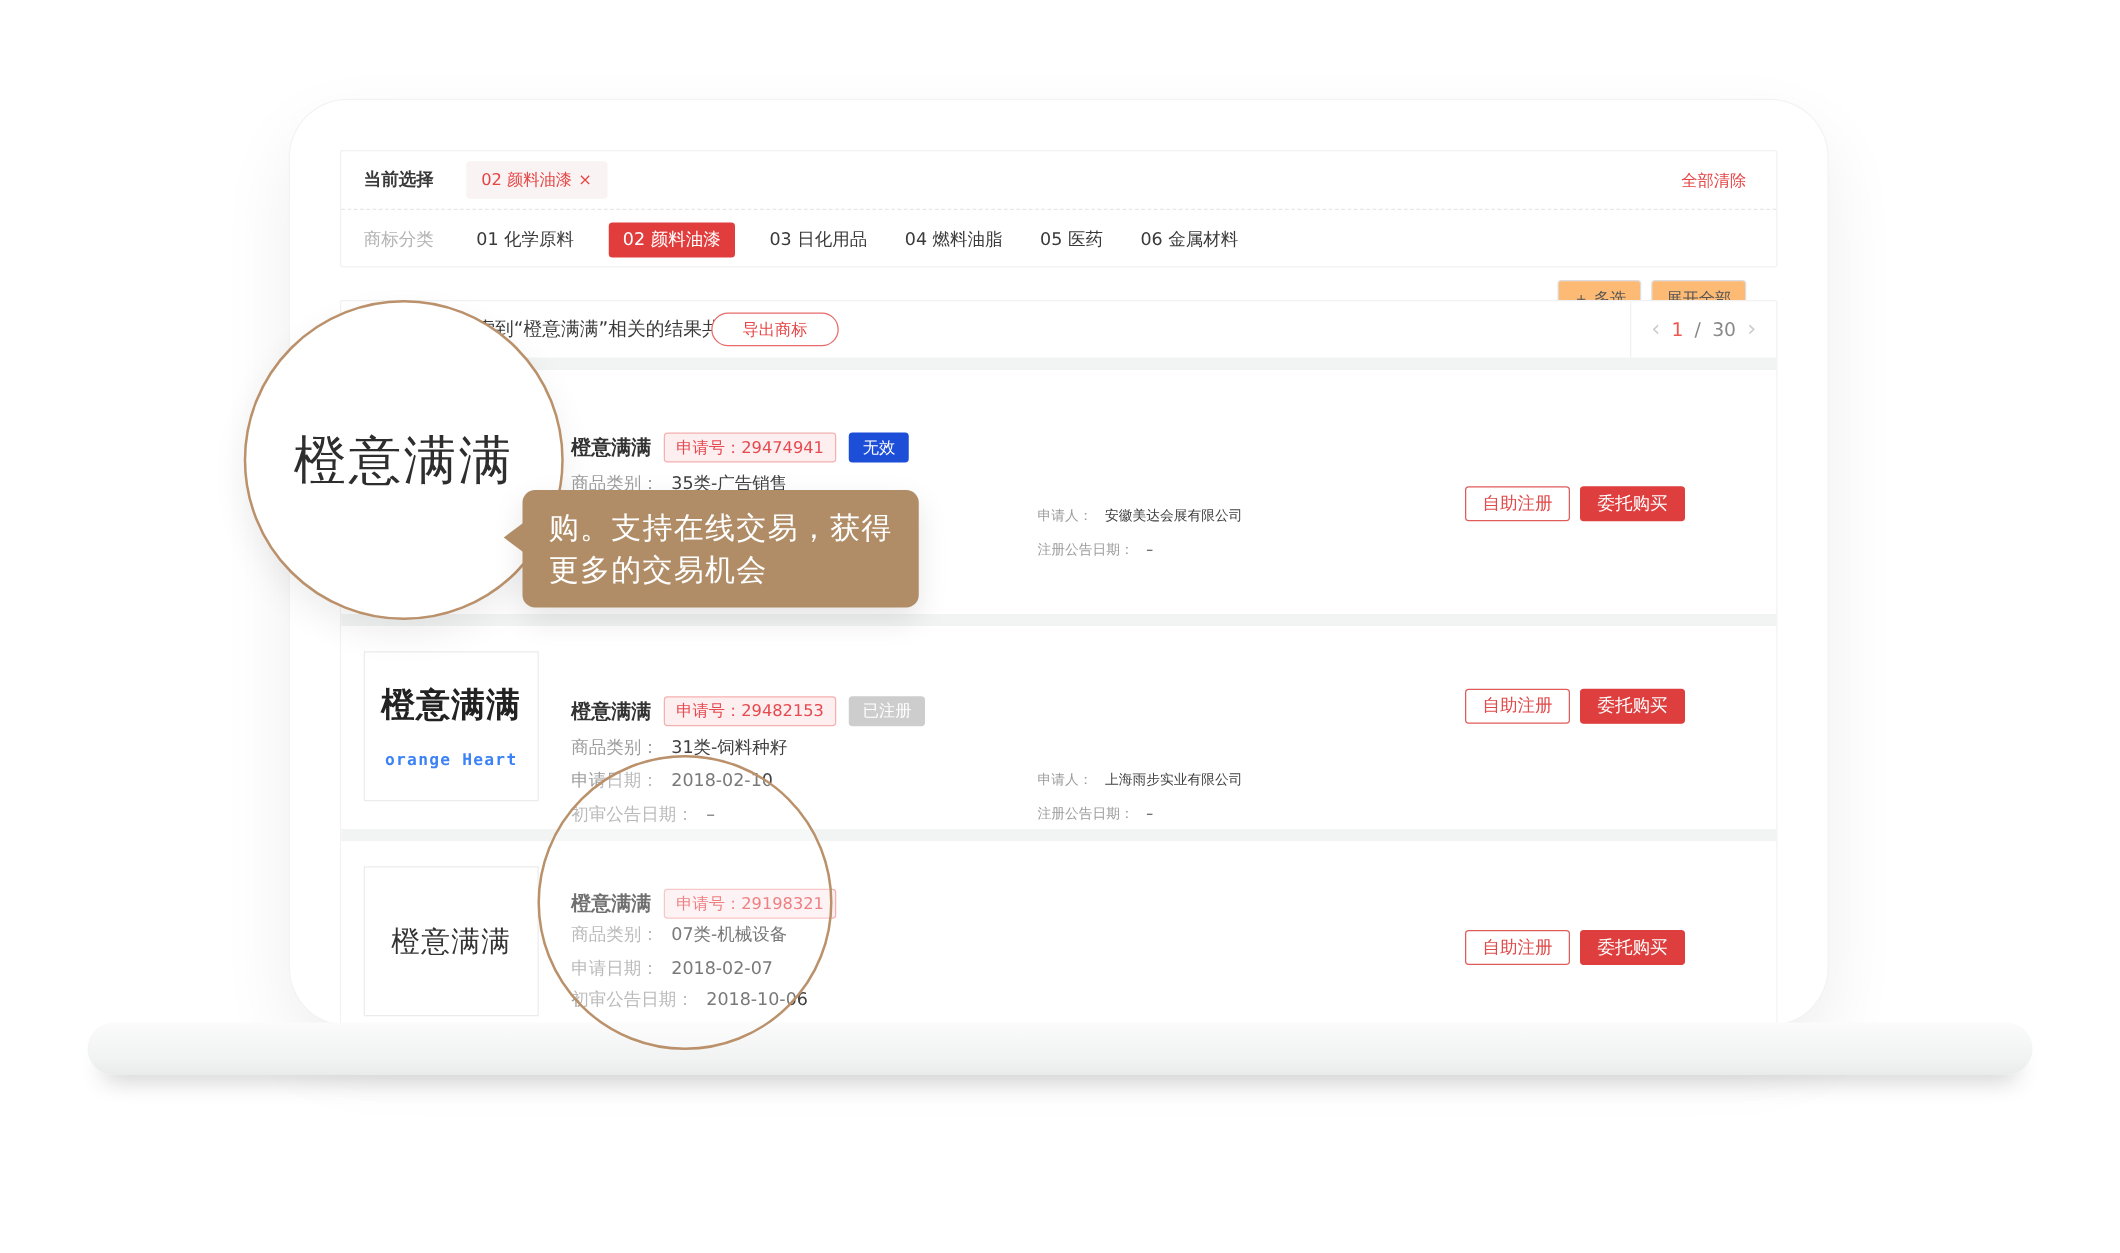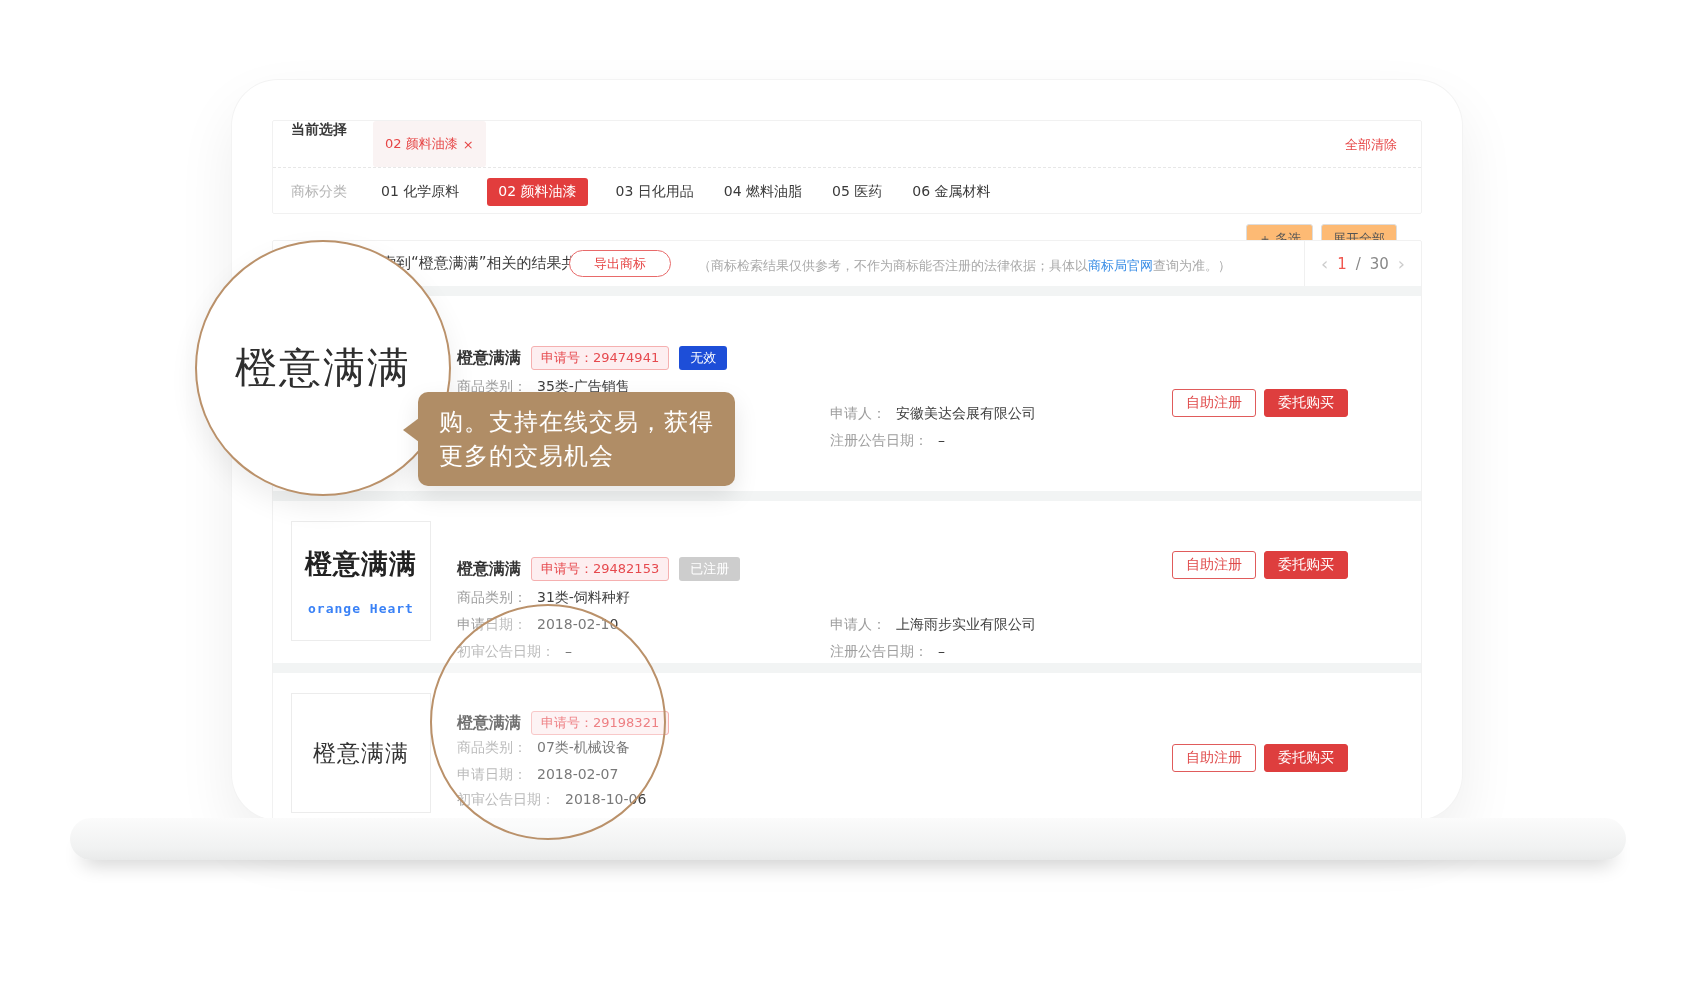--- a/index.html
+++ b/index.html
@@ -14,21 +14,21 @@
 
   
   .screen { position:absolute; left:232px; top:80px; width:1230px; height:740px; z-index:1;
     background:#fff; border-radius:46px; overflow:hidden;
     box-shadow:0 0 0 1px #f3f3f3, 0 26px 60px rgba(0,0,0,.07); }
 
   
   .card-filters { position:absolute; left:40px; top:40px; width:1150px; height:94px;
     background:#fff; border:1px solid #f1f1f1; border-radius:2px; }
   .filter-rowA { position:absolute; left:0; top:0; width:100%; height:47px;
-    border-bottom:1px dashed #e7e7e7; display:flex; }
+    border-bottom:1px dashed #e7e7e7; display:flex; align-items:center; }
   .filter-rowB { position:absolute; left:0; top:47px; width:100%; height:47px;
     display:flex; align-items:center; }
   .lbl-strong { margin-left:18px; font-size:14px; font-weight:bold; color:#3a3a3a; }
   .lbl-muted  { margin-left:18px; font-size:14px; color:#b3b3b3; }
   .sel-tag { margin-left:26px; background:#faf3f3; color:#e64545; font-size:13px;
     padding:6px 12px; border-radius:3px; display:flex; align-items:center; gap:5px; cursor:default; }
   .sel-tag .x { font-size:13px; }
   .clear-all { position:absolute; right:24px; top:15px; color:#e64545; font-size:13px; cursor:pointer; }
   .cats { display:flex; align-items:center; margin-left:32px; gap:26px; font-size:14px; color:#3a3a3a; }
   .cat { padding:5px 2px; cursor:pointer; white-space:nowrap; }
@@ -76,21 +76,21 @@
   .tm-name { font-size:16px; font-weight:bold; color:#333; }
   .appno-badge { border:1px solid #f5b0b0; background:#fdeef0; color:#e6494e;
     font-size:13px; padding:2px 9px; border-radius:3px; }
   .status-badge { font-size:13px; color:#fff; padding:3px 11px; border-radius:3px; }
   .status-invalid { background:#1d4ed8; }
   .status-registered { background:#cdcdcd; }
 
   .fline { position:absolute; left:184px; font-size:14px; white-space:nowrap; }
   .fl { color:#9d9d9d; margin-right:10px; }
   .fv { color:#404040; }
-  .col2 { position:absolute; left:373px; white-space:nowrap; font-size:14px; }
+  .col2 { position:absolute; left:373px; white-space:nowrap; font-size:11px; }
 
   .r1-title{top:50px;} .r1-l2{top:82px;} .r1-l3{top:109px;} .r1-l4{top:136px;}
   .r2-title{top:56px;} .r2-l2{top:88px;} .r2-l3{top:115px;} .r2-l4{top:142px;}
   .r3-title{top:38px;} .r3-l2{top:66px;} .r3-l3{top:93px;}  .r3-l4{top:118px;}
 
   .actions { position:absolute; right:73px; display:flex; gap:8px; }
   .r1-act{top:93px;} .r2-act{top:50px;} .r3-act{top:71px;}
   .btn-outline { border:1px solid #e05b5b; color:#e04a4a; background:#fff; font-size:14px;
     padding:4px 13px; border-radius:3px; cursor:pointer; white-space:nowrap; }
   .btn-solid { border:1px solid #de3e3e; color:#ffffff; background:#de3e3e; font-size:14px;
@@ -152,23 +152,20 @@
       </div>
     </div>
 
     <div class="card-results">
 
       <div class="res-header">
         <div class="res-sentence">
           <span>当前分类下检索到“橙意满满”相关的结果共</span><span class="res-count">28</span><span> 个</span>
         </div>
         <button class="export-btn">导出商标</button>
-        <div class="res-note">
-          <span>（商标检索结果仅供参考，不作为商标能否注册的法律依据；具体以</span><a>商标局官网</a><span>查询为准。）</span>
-        </div>
         <div class="pager">
           <span class="chev">‹</span>
           <span class="cur">1</span>
           <span>/</span>
           <span>30</span>
           <span class="chev">›</span>
         </div>
       </div>
 
       <div class="band band1"></div>

